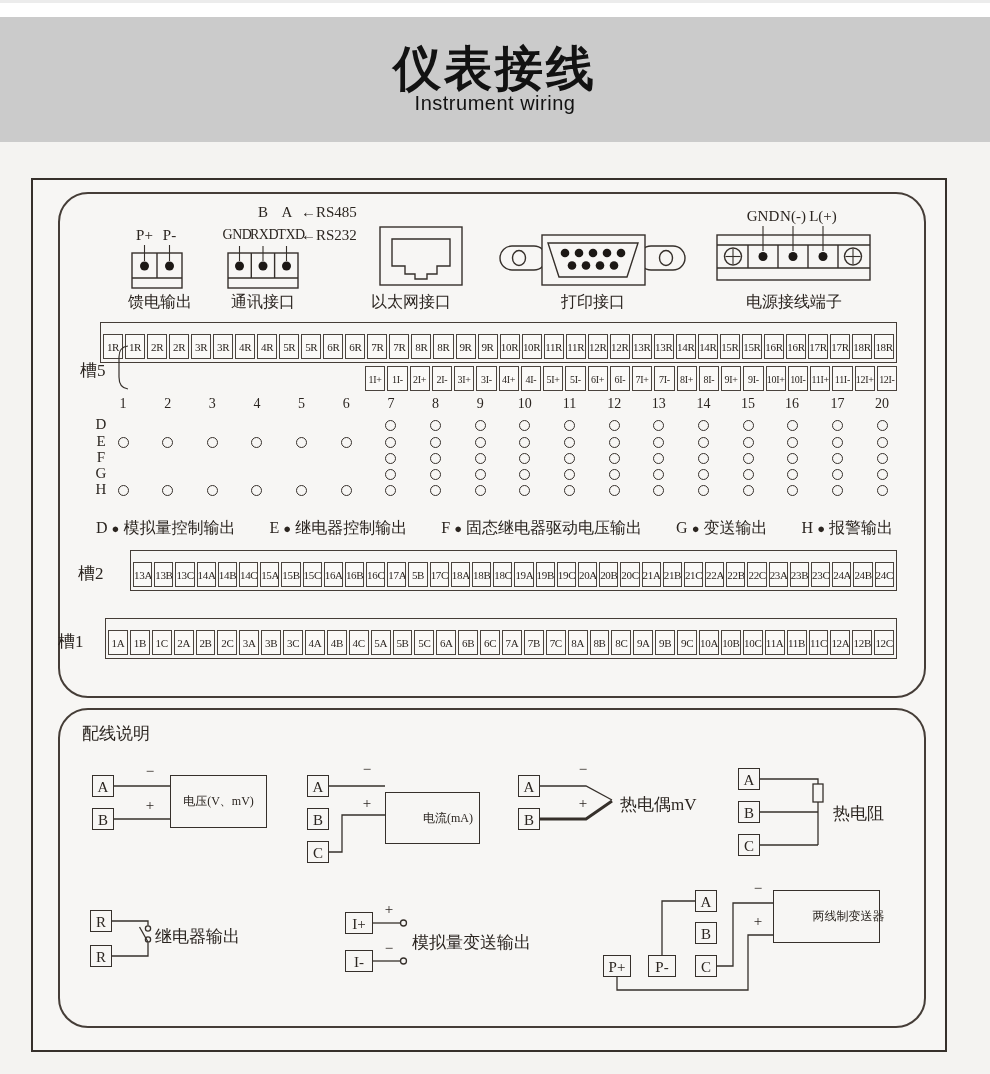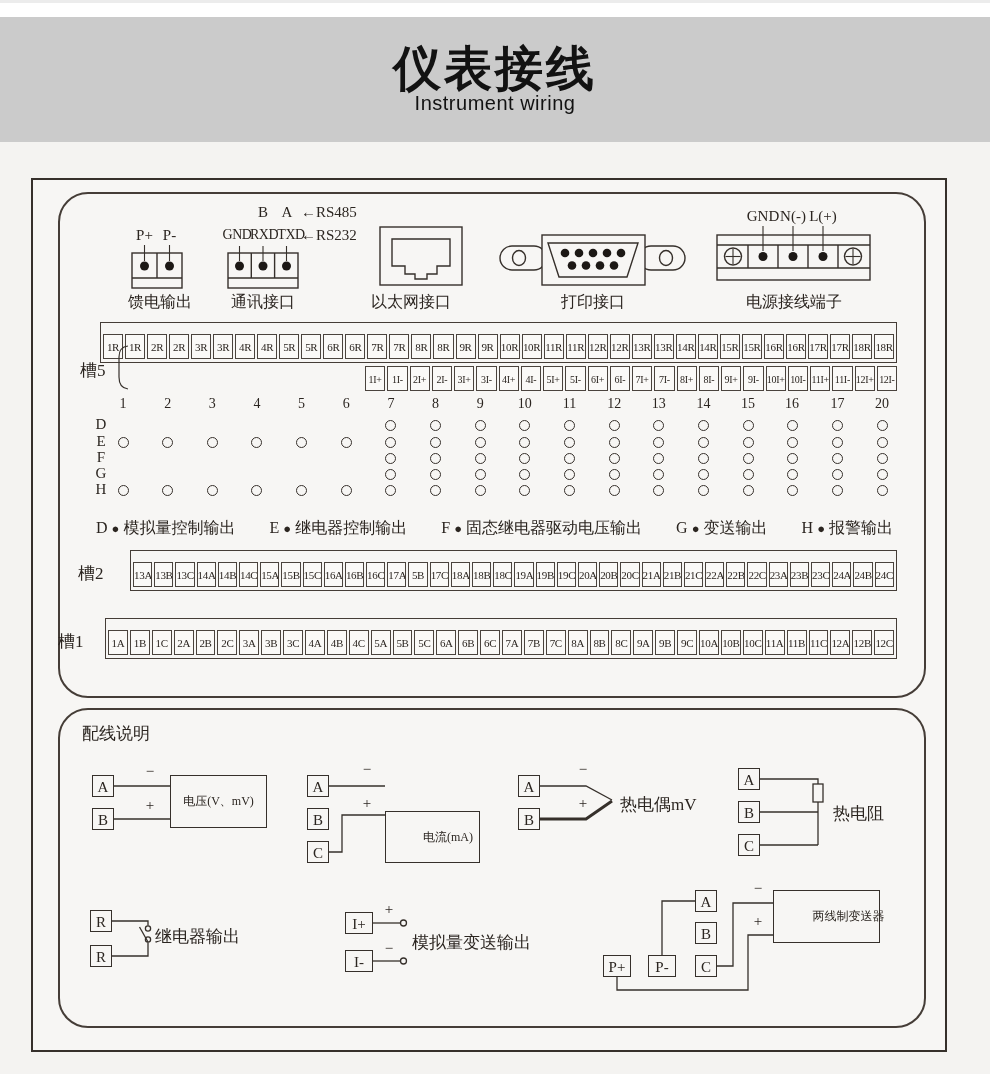--- a/index.html
+++ b/index.html
@@ -346,21 +346,21 @@
   <div class="term" style="left:92px;top:808px;">B</div>
   <div class="abs sign" style="left:143px;top:763px;">−</div>
   <div class="abs sign" style="left:143px;top:797px;">+</div>
   <div class="wbox" style="left:170px;top:775px;width:97px;height:53px;">电压(V、mV)</div>
 
   <div class="term" style="left:307px;top:775px;">A</div>
   <div class="term" style="left:307px;top:808px;">B</div>
   <div class="term" style="left:307px;top:841px;">C</div>
   <div class="abs sign" style="left:360px;top:761px;">−</div>
   <div class="abs sign" style="left:360px;top:795px;">+</div>
-  <div class="wbox" style="left:385px;top:811px;width:95px;height:52px;padding-left:31px;">电流(mA)</div>
+  <div class="wbox" style="left:385px;top:792px;width:95px;height:52px;padding-left:31px;">电流(mA)</div>
 
   <div class="term" style="left:518px;top:775px;">A</div>
   <div class="term" style="left:518px;top:808px;">B</div>
   <div class="abs sign" style="left:576px;top:761px;">−</div>
   <div class="abs sign" style="left:576px;top:795px;">+</div>
   <div class="abs wlabel" style="left:620px;top:793px;">热电偶mV</div>
 
   <div class="term" style="left:738px;top:768px;">A</div>
   <div class="term" style="left:738px;top:801px;">B</div>
   <div class="term" style="left:738px;top:834px;">C</div>

